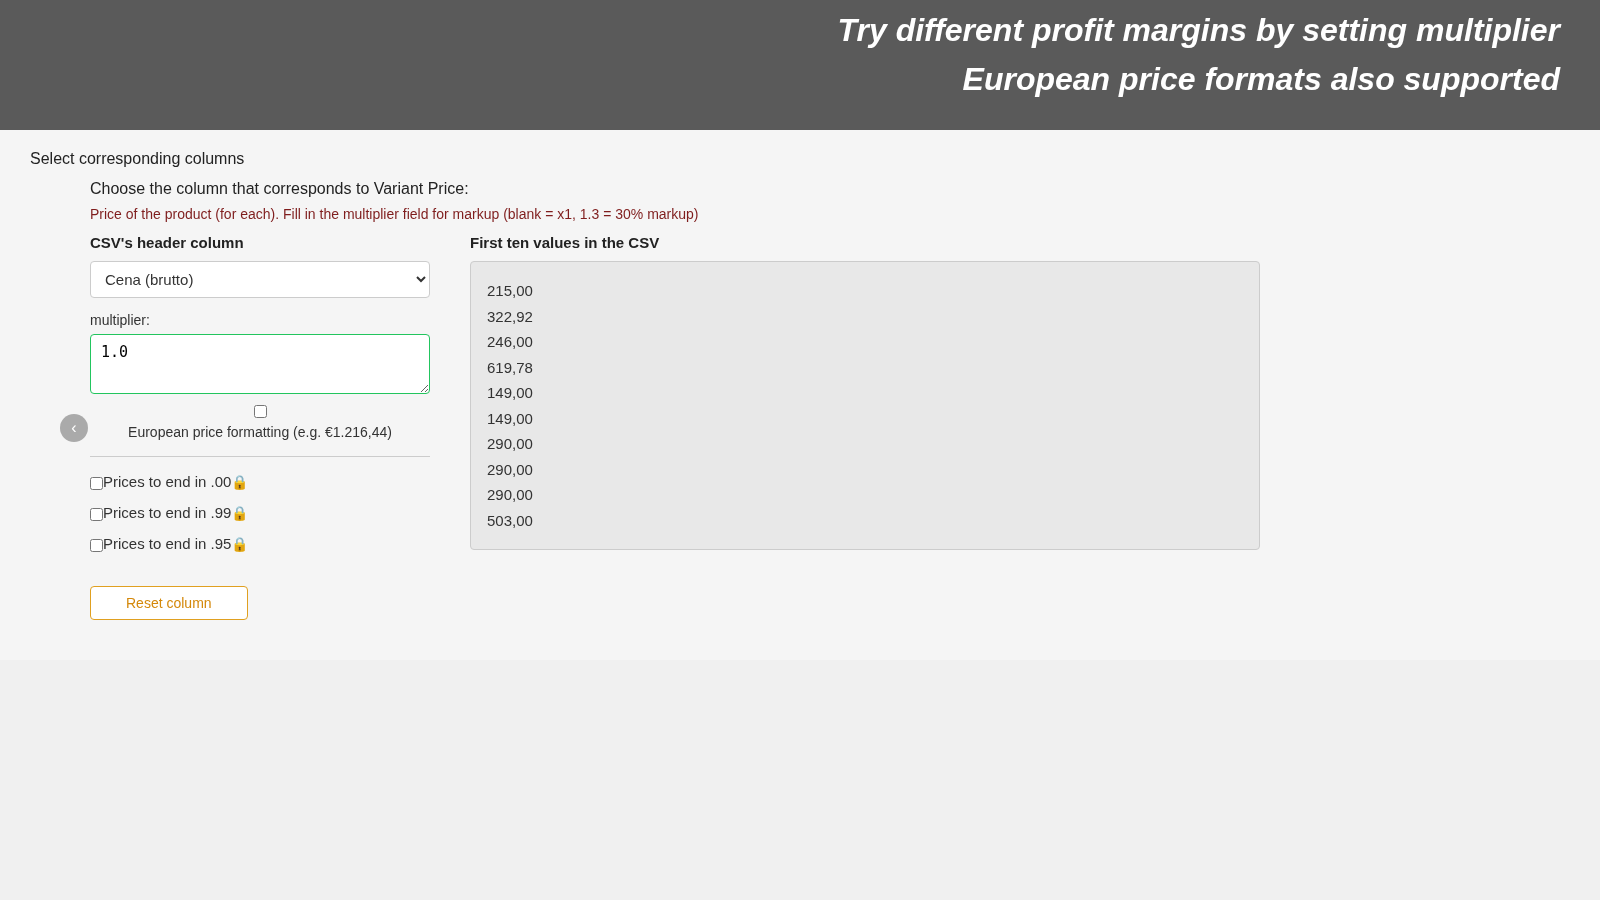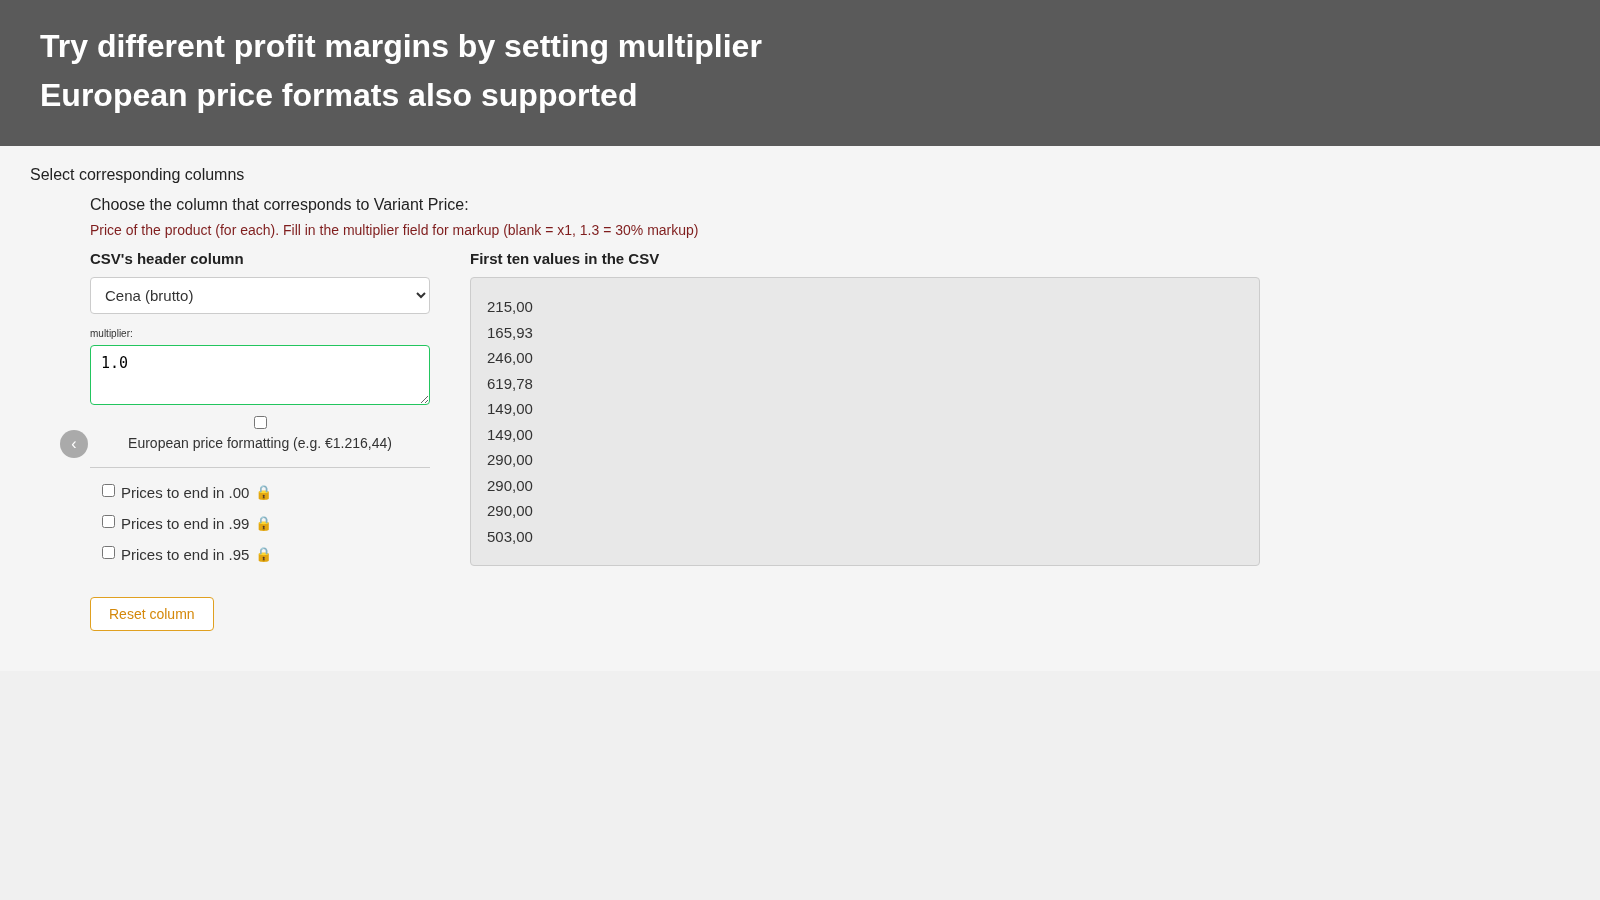--- a/index.html
+++ b/index.html
@@ -12,22 +12,23 @@
       font-family: -apple-system, BlinkMacSystemFont, 'Helvetica Neue', Arial, sans-serif;
       background-color: #f0f0f0;
       width: 1600px;
       min-height: 900px;
       font-size: 15px;
       color: #222;
     }
 
     .header {
       background-color: #5a5a5a;
-      text-align: left;
-      padding: 28px 40px 32px;
+      text-align: right;
+      padding: 12px 40px 32px;
+      font-style: italic;
     }
 
     .header-line1 {
       color: #ffffff;
       font-size: 32px;
       font-weight: bold;
       margin-bottom: 12px;
     }
 
     .header-line2 {
@@ -90,21 +91,21 @@
       border: 1px solid #ccc;
       border-radius: 4px;
       background-color: white;
       font-size: 15px;
       color: #333;
       appearance: auto;
       cursor: pointer;
     }
 
     .multiplier-label {
-      font-size: 10px;
+      font-size: 14px;
       color: #333;
       margin-top: 14px;
       margin-bottom: 6px;
     }
 
     .multiplier-input {
       width: 100%;
       padding: 8px 10px;
       border: 1px solid #22c55e;
       border-radius: 4px;
@@ -129,37 +130,35 @@
     }
 
     .divider-line {
       border: none;
       border-top: 1px solid #ccc;
       margin-bottom: 16px;
     }
 
     .checkbox-row {
       display: flex;
-      align-items: flex-start;
-      gap: 6px;
+      align-items: flex-end;
       margin-bottom: 14px;
       font-size: 15px;
       color: #333;
-      margin-left: 12px;
     }
 
     .lock-icon {
       display: inline-block;
       font-size: 14px;
       color: #555;
     }
 
     .reset-button {
       margin-top: 20px;
-      padding: 8px 18px;
+      padding: 8px 35px;
       background-color: white;
       border: 1px solid #e0a020;
       color: #d4880a;
       border-radius: 4px;
       font-size: 14px;
       cursor: pointer;
     }
 
     .right-column {
       flex: 1;
@@ -253,21 +252,21 @@
           </div>
         </div>
 
         <button class="reset-button">Reset column</button>
       </div>
 
       <div class="right-column">
         <div class="col-header">First ten values in the CSV</div>
         <div class="csv-values-box" id="csv-values-container">
             <div>215,00</div>
-            <div>165,93</div>
+            <div>322,92</div>
             <div>246,00</div>
             <div>619,78</div>
             <div>149,00</div>
             <div>149,00</div>
             <div>290,00</div>
             <div>290,00</div>
             <div>290,00</div>
             <div>503,00</div>
           </div>
       </div>

